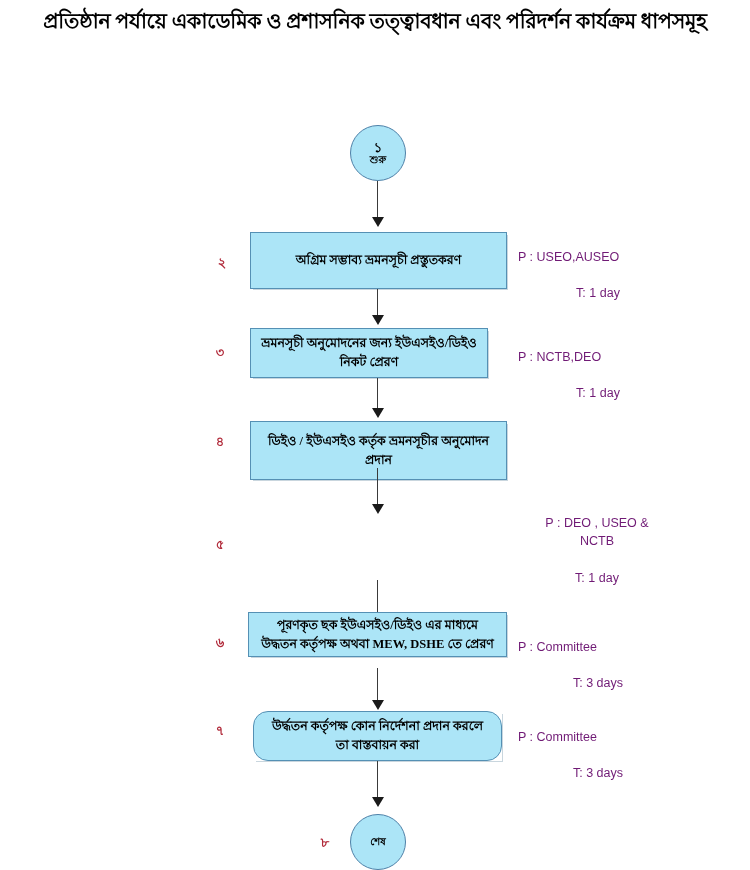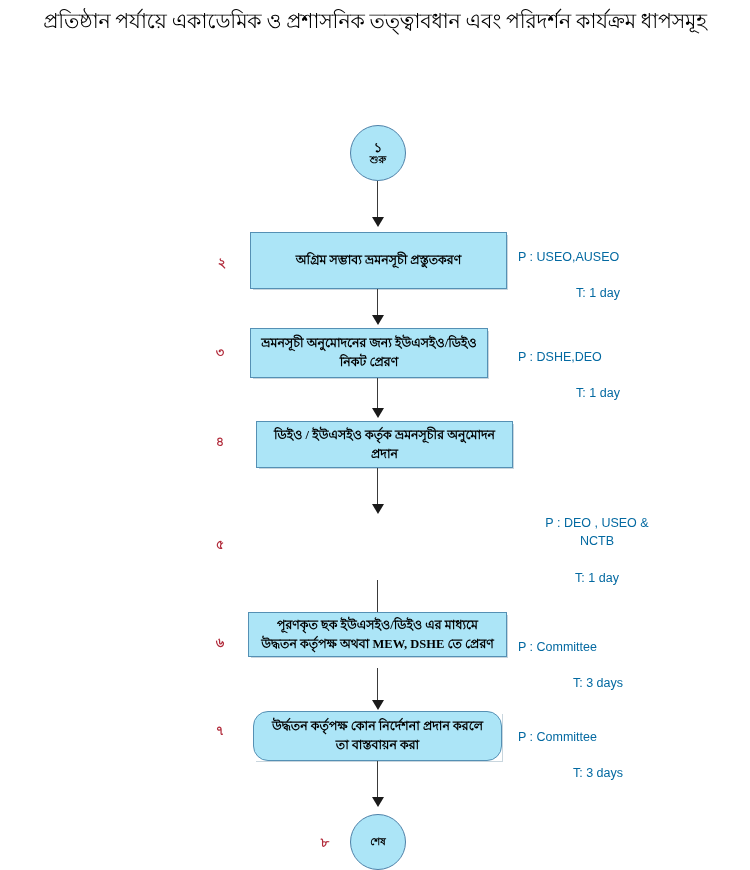--- a/index.html
+++ b/index.html
@@ -21,21 +21,21 @@
   }
 
   
   .page-title {
     position: absolute;
     left: 0;
     top: 6px;
     width: 750px;
     text-align: center;
     font-family: "Liberation Serif", serif;
-    font-weight: normal;
+    font-weight: bold;
     font-size: 20.5px;
     letter-spacing: -0.2px;
     color: #000000;
     white-space: nowrap;
   }
 
   
   .terminator {
     position: absolute;
     border: 1px solid #4f81a8;
@@ -102,21 +102,21 @@
     color: #b12a3a;
     text-align: center;
     width: 22px;
   }
 
   
   .annot {
     position: absolute;
     font-family: "Liberation Sans", sans-serif;
     font-size: 12.5px;
-    color: #0369a1;
+    color: #701a75;
     line-height: 1.45;
     white-space: pre-line;
   }
   .annot .p-line { text-align: left; }
   .annot .t-line { text-align: center; }
   .annot.ctr .p-line { text-align: center; }
 
   
   .conn {
     position: absolute;
@@ -158,29 +158,29 @@
 
   <div class="conn" style="left:377px; top:289px; height:28px;"></div>
   <div class="arrowhead" style="left:372px; top:315px;"></div>
 
   <div class="step-num" style="left:209px; top:343px;">৩</div>
   <div class="process" style="left:250px; top:328px; width:238px; height:50px;">
     <span class="txt">ভ্রমনসূচী অনুমোদনের জন্য ইউএসইও/ডিইও
 নিকট  প্রেরণ</span>
   </div>
   <div class="annot" style="left:518px; top:330px; width:160px;">
-    <div class="p-line">P : DSHE,DEO</div>
+    <div class="p-line">P : NCTB,DEO</div>
     <div class="t-line">T: 1 day</div>
   </div>
 
   <div class="conn" style="left:377px; top:378px; height:32px;"></div>
   <div class="arrowhead" style="left:372px; top:408px;"></div>
 
   <div class="step-num" style="left:209px; top:432px;">৪</div>
-  <div class="process" style="left:256px; top:421px; width:257px; height:47px;">
+  <div class="process" style="left:250px; top:421px; width:257px; height:59px;">
     <span class="txt">ডিইও / ইউএসইও কর্তৃক ভ্রমনসূচীর অনুমোদন
 প্রদান</span>
   </div>
 
   <div class="conn" style="left:377px; top:468px; height:38px;"></div>
   <div class="arrowhead" style="left:372px; top:504px;"></div>
 
   <div class="step-num" style="left:209px; top:535px;">৫</div>
   <div class="annot ctr" style="left:512px; top:496px; width:170px;">
     <div class="p-line">P : DEO , USEO &amp;

